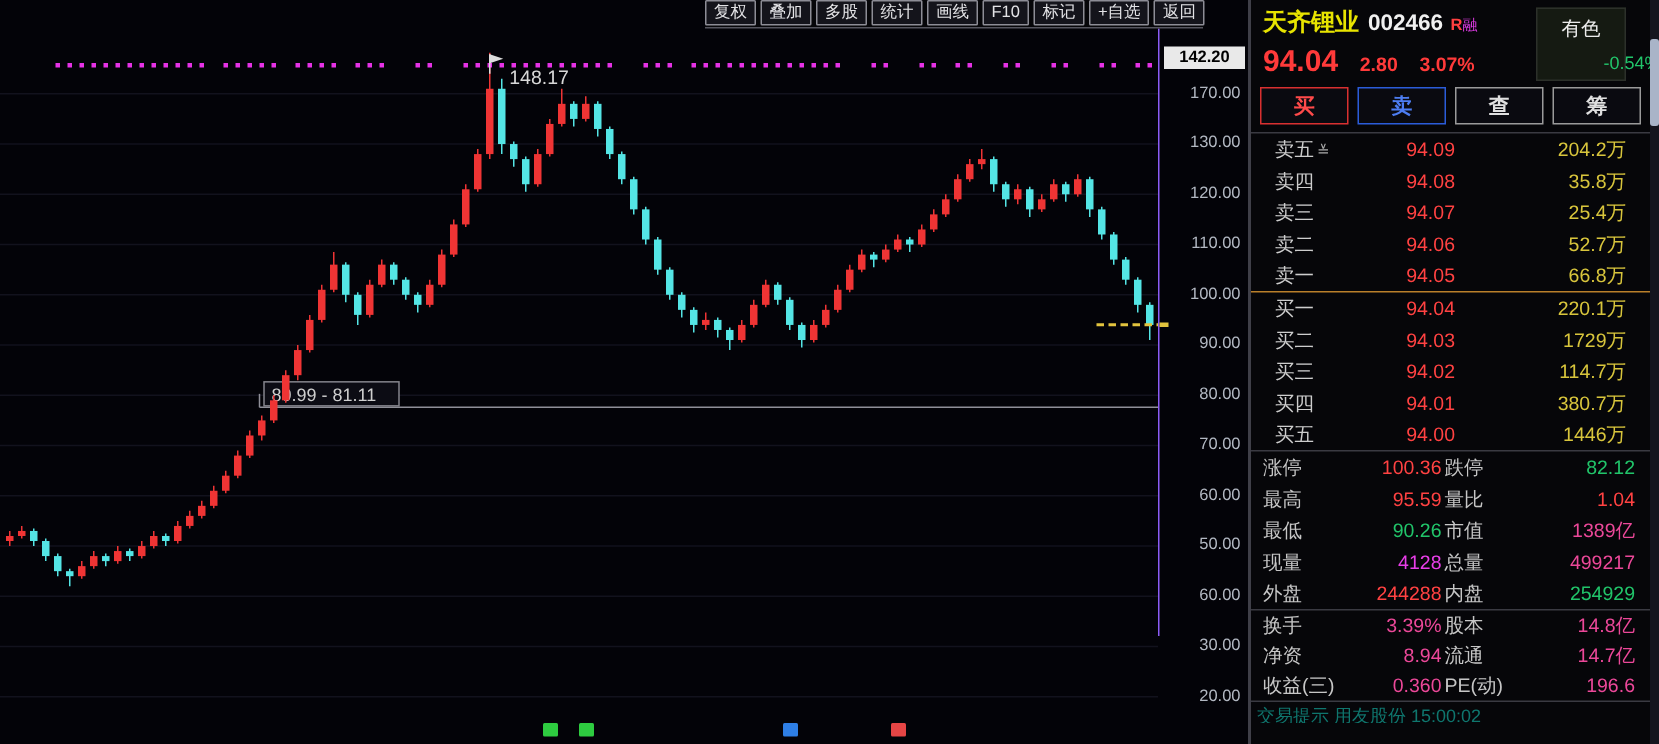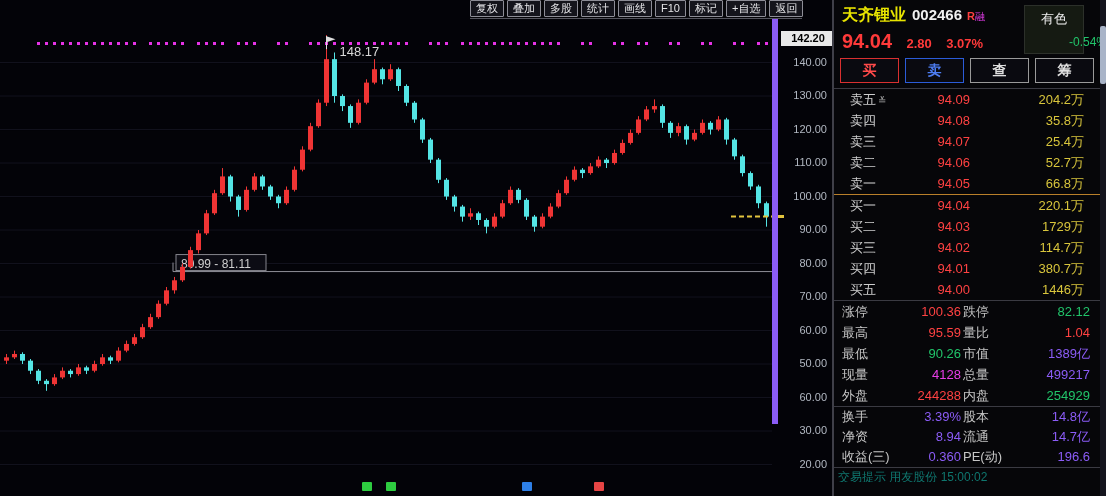--- a/index.html
+++ b/index.html
@@ -5,21 +5,21 @@
   html,body{margin:0;padding:0;background:#000;}
   *{box-sizing:border-box;font-family:"Liberation Sans",sans-serif;}
   .app{position:relative;width:1106px;height:496px;background:#030308;overflow:hidden;}
   
   .chart-area{position:absolute;left:0;top:0;width:772px;height:496px;background:#030308;}
   svg text{font-family:"Liberation Sans",sans-serif;}
   
   .menu-bar{position:absolute;left:470px;top:0;width:332px;height:19px;display:flex;gap:3px;align-items:flex-start;border-bottom:1px solid #55555e;background:#060609;z-index:5;}
   .tb-btn{flex:0 0 auto;height:17px;padding:0 5px;font-size:11px;line-height:15px;color:#e3e3e6;background:#14141b;border:1px solid #8d8d96;border-radius:1px;cursor:pointer;}
   
-  .axis{position:absolute;left:772px;top:0;width:60px;height:424px;background:#030308;border-left:6px solid #8b5cf6;}
+  .axis{position:absolute;left:772px;top:0;width:60px;height:424px;background:#030308;border-left:1px solid #8b5cf6;}
   .ytick{position:absolute;right:5px;width:52px;text-align:right;font-size:11px;color:#b2b8c2;}
   .ymax-box{position:absolute;left:3px;top:31px;width:54px;height:15px;background:#e9e9e9;color:#000;font-size:11px;font-weight:bold;text-align:center;line-height:15px;}
   .cur-tick{position:absolute;left:0;width:6px;height:3px;background:#e2c43e;}
   
   .right-panel{position:absolute;left:832px;top:0;width:268px;height:496px;background:#060609;border-left:2px solid #3f3f48;color:#c9c9c9;}
   .rp-header{position:relative;height:28px;padding:5px 6px 0 8px;white-space:nowrap;}
   .stock-name{color:#e8e400;font-size:16px;font-weight:bold;}
   .stock-code{color:#f0f0f0;font-size:15px;font-weight:bold;margin-left:6px;}
   .badge-r{color:#ff4040;font-size:11px;font-weight:bold;margin-left:5px;}
   .badge-rong{color:#e23ce8;font-size:10px;}
@@ -35,21 +35,21 @@
   .sep.orange{background:#b97f2a;}
   .ob-row{display:grid;grid-template-columns:50px 70px 1fr;height:21px;line-height:21px;font-size:13px;padding:0 16px;cursor:pointer;}
   .ob-label{color:#cdcdcd;}
   .ob-icon{color:#a9a9a9;font-size:10px;margin-left:2px;}
   .ob-price{text-align:right;color:#ff4242;}
   .ob-vol{text-align:right;color:#d8c53c;}
   .st-row{display:grid;grid-template-columns:50px 1fr 58px 1fr;height:21px;line-height:21px;font-size:13px;padding:0 8px;}
   .st-row.h20{height:20px;line-height:20px;}
   .st-label{color:#c6c6c6;}
   .st-val{text-align:right;padding-right:2px;}
-  .up{color:#ff4242;} .down{color:#21c46a;} .white{color:#8b5cf6;} .magenta{color:#e83ee8;}
+  .up{color:#ff4242;} .down{color:#21c46a;} .white{color:#ec4899;} .magenta{color:#e83ee8;}
   .rp-status{height:15px;overflow:hidden;border-top:1px solid #3a3a42;}
   .rp-status span{display:block;font-size:12px;color:#0f766e;line-height:19px;padding-left:4px;white-space:nowrap;}
   
   .scrollbar{position:absolute;right:0;top:0;width:6px;height:496px;background:#15151e;cursor:pointer;}
   .scroll-thumb{position:absolute;left:0;top:26px;width:6px;height:58px;background:#a9b4c8;border-radius:2px;cursor:grab;}
 </style>
 </head>
 <body>
 
 <div class="app">
@@ -353,21 +353,21 @@
       <button class="tb-btn">统计</button>
       <button class="tb-btn">画线</button>
       <button class="tb-btn">F10</button>
       <button class="tb-btn">标记</button>
       <button class="tb-btn">+自选</button>
       <button class="tb-btn">返回</button>
     </div>
 
   <div class="axis" id="axis">
     <div class="ymax-box">142.20</div>
-  <div class="ytick" style="top: 55.525px;">140.00</div>
+  <div class="ytick" style="top: 55.525px;">170.00</div>
       <div class="ytick" style="top: 89.025px;">130.00</div>
       <div class="ytick" style="top: 122.525px;">120.00</div>
       <div class="ytick" style="top: 156.025px;">110.00</div>
       <div class="ytick" style="top: 189.525px;">100.00</div>
       <div class="ytick" style="top: 223.025px;">90.00</div>
       <div class="ytick" style="top: 256.525px;">80.00</div>
       <div class="ytick" style="top: 290.025px;">70.00</div>
       <div class="ytick" style="top: 323.525px;">60.00</div>
       <div class="ytick" style="top: 357.025px;">50.00</div>
       <div class="ytick" style="top: 390.525px;">60.00</div>

